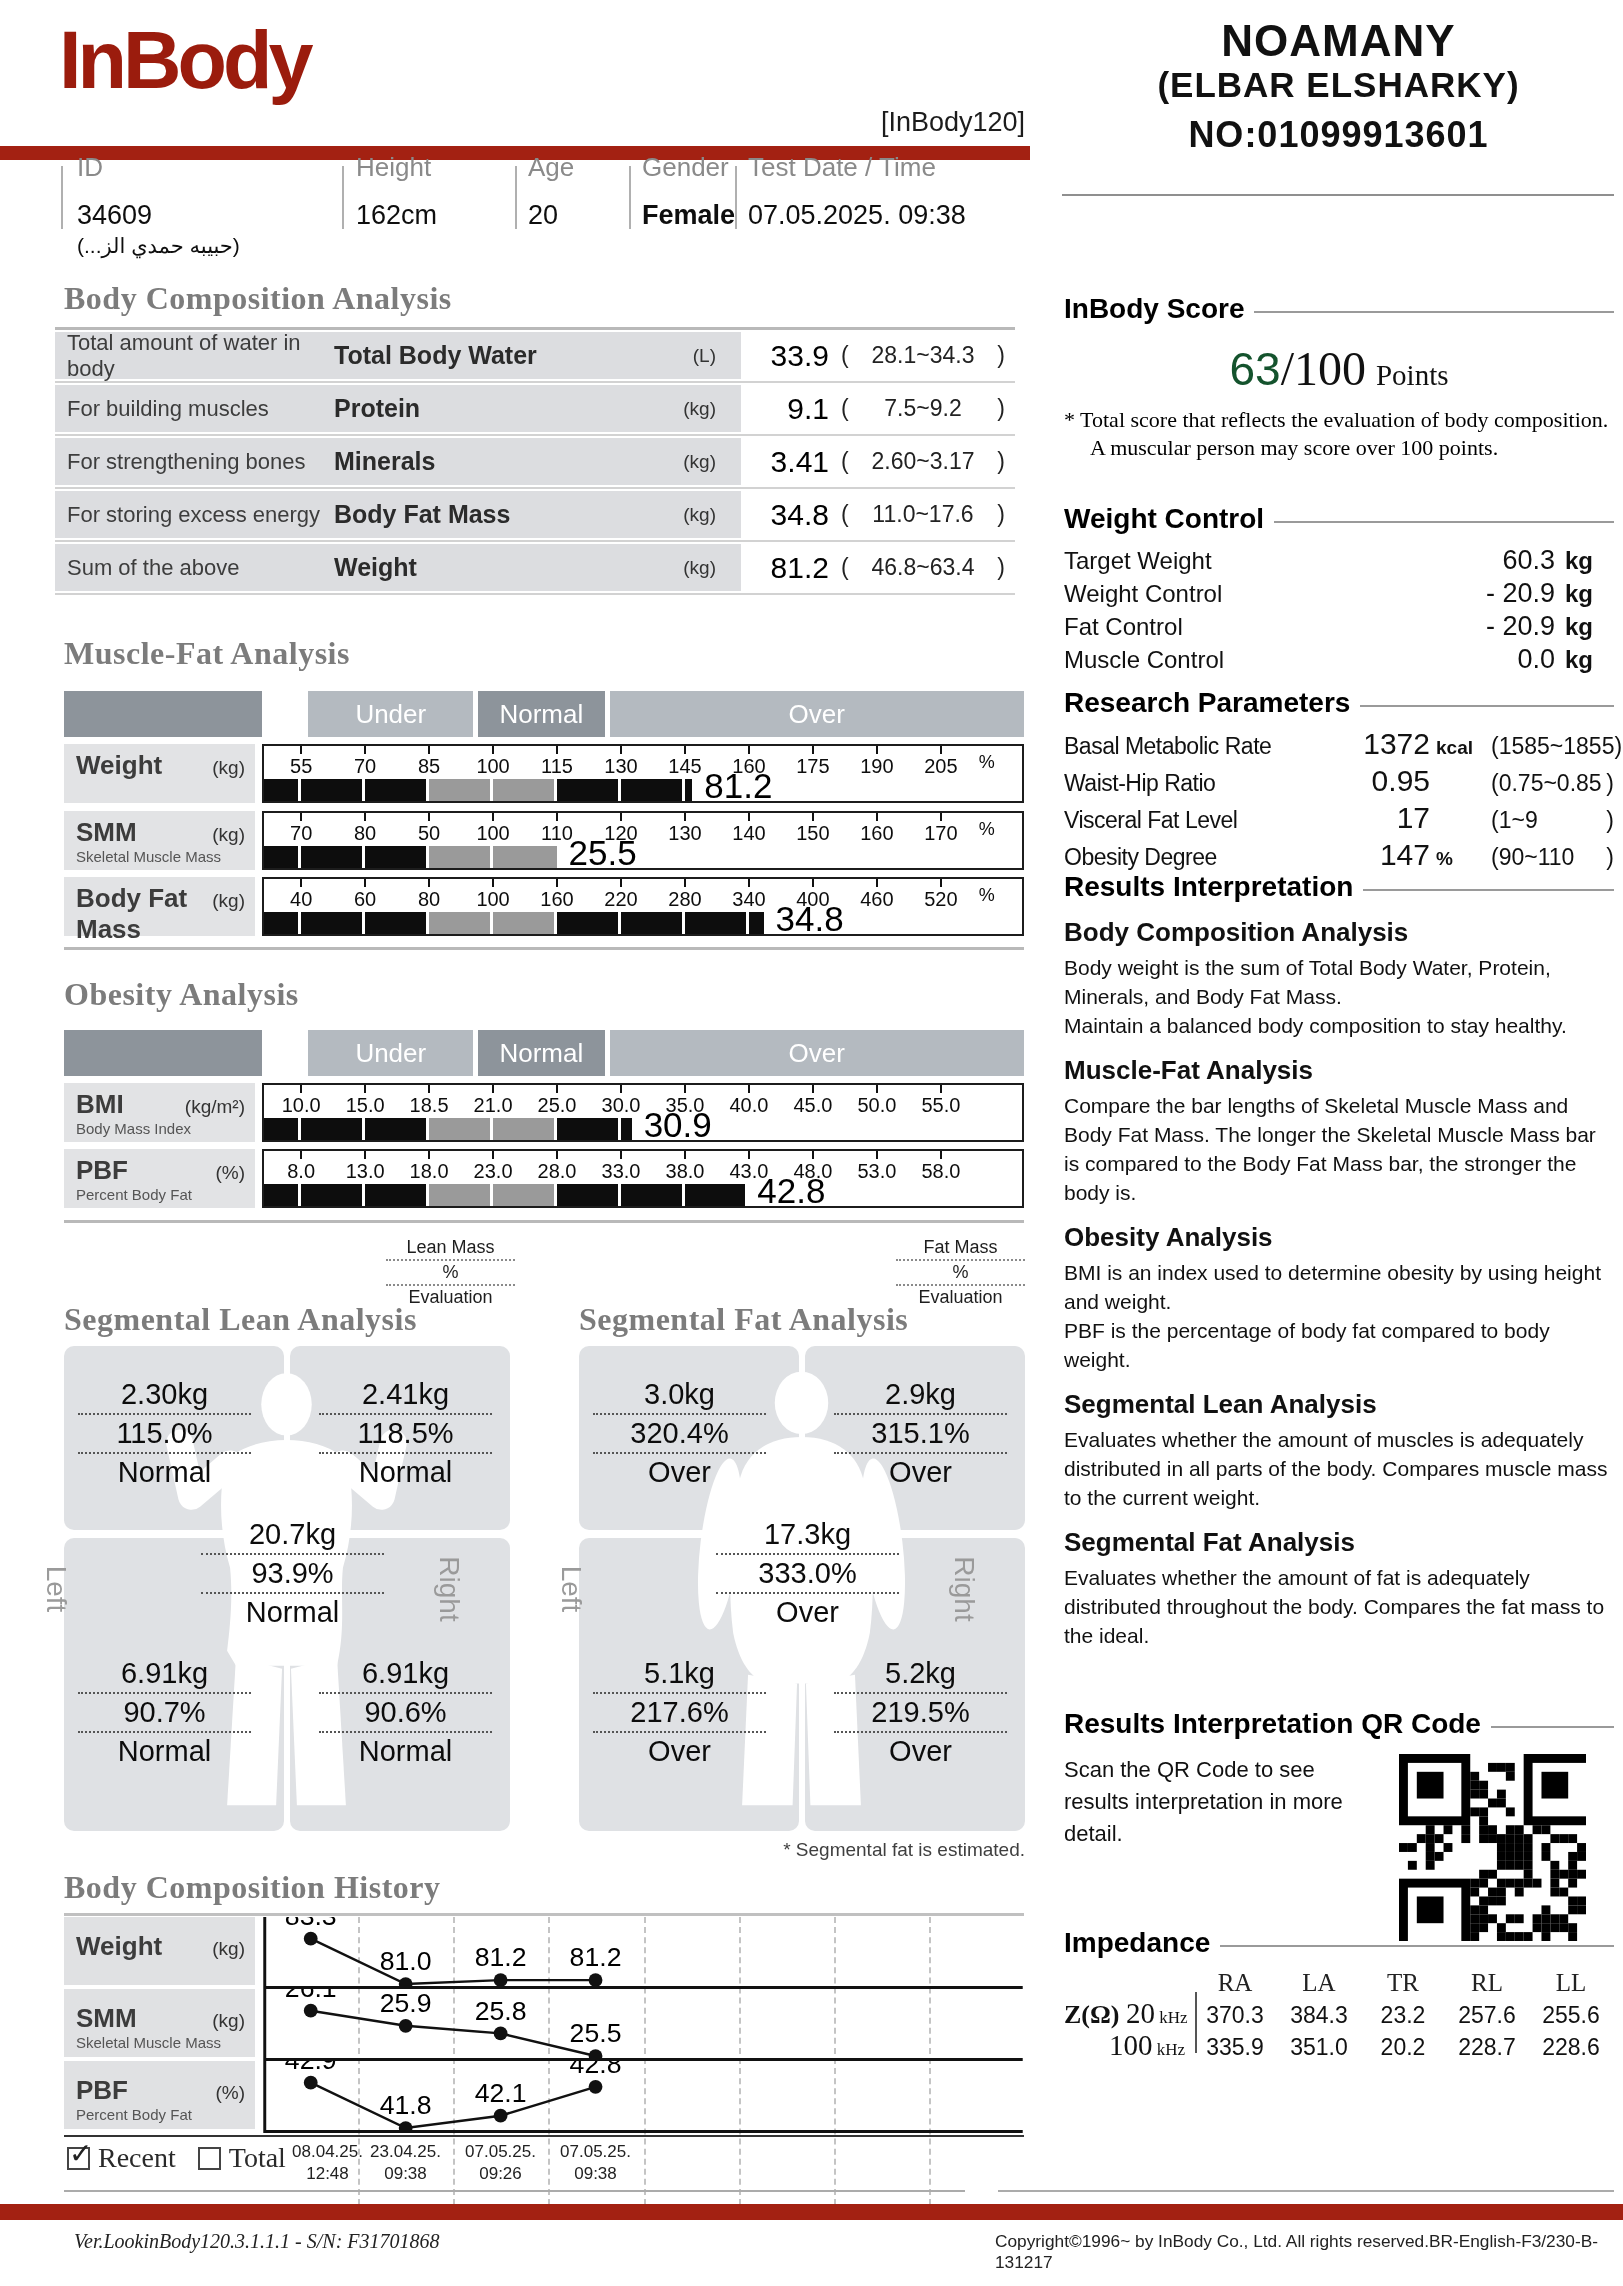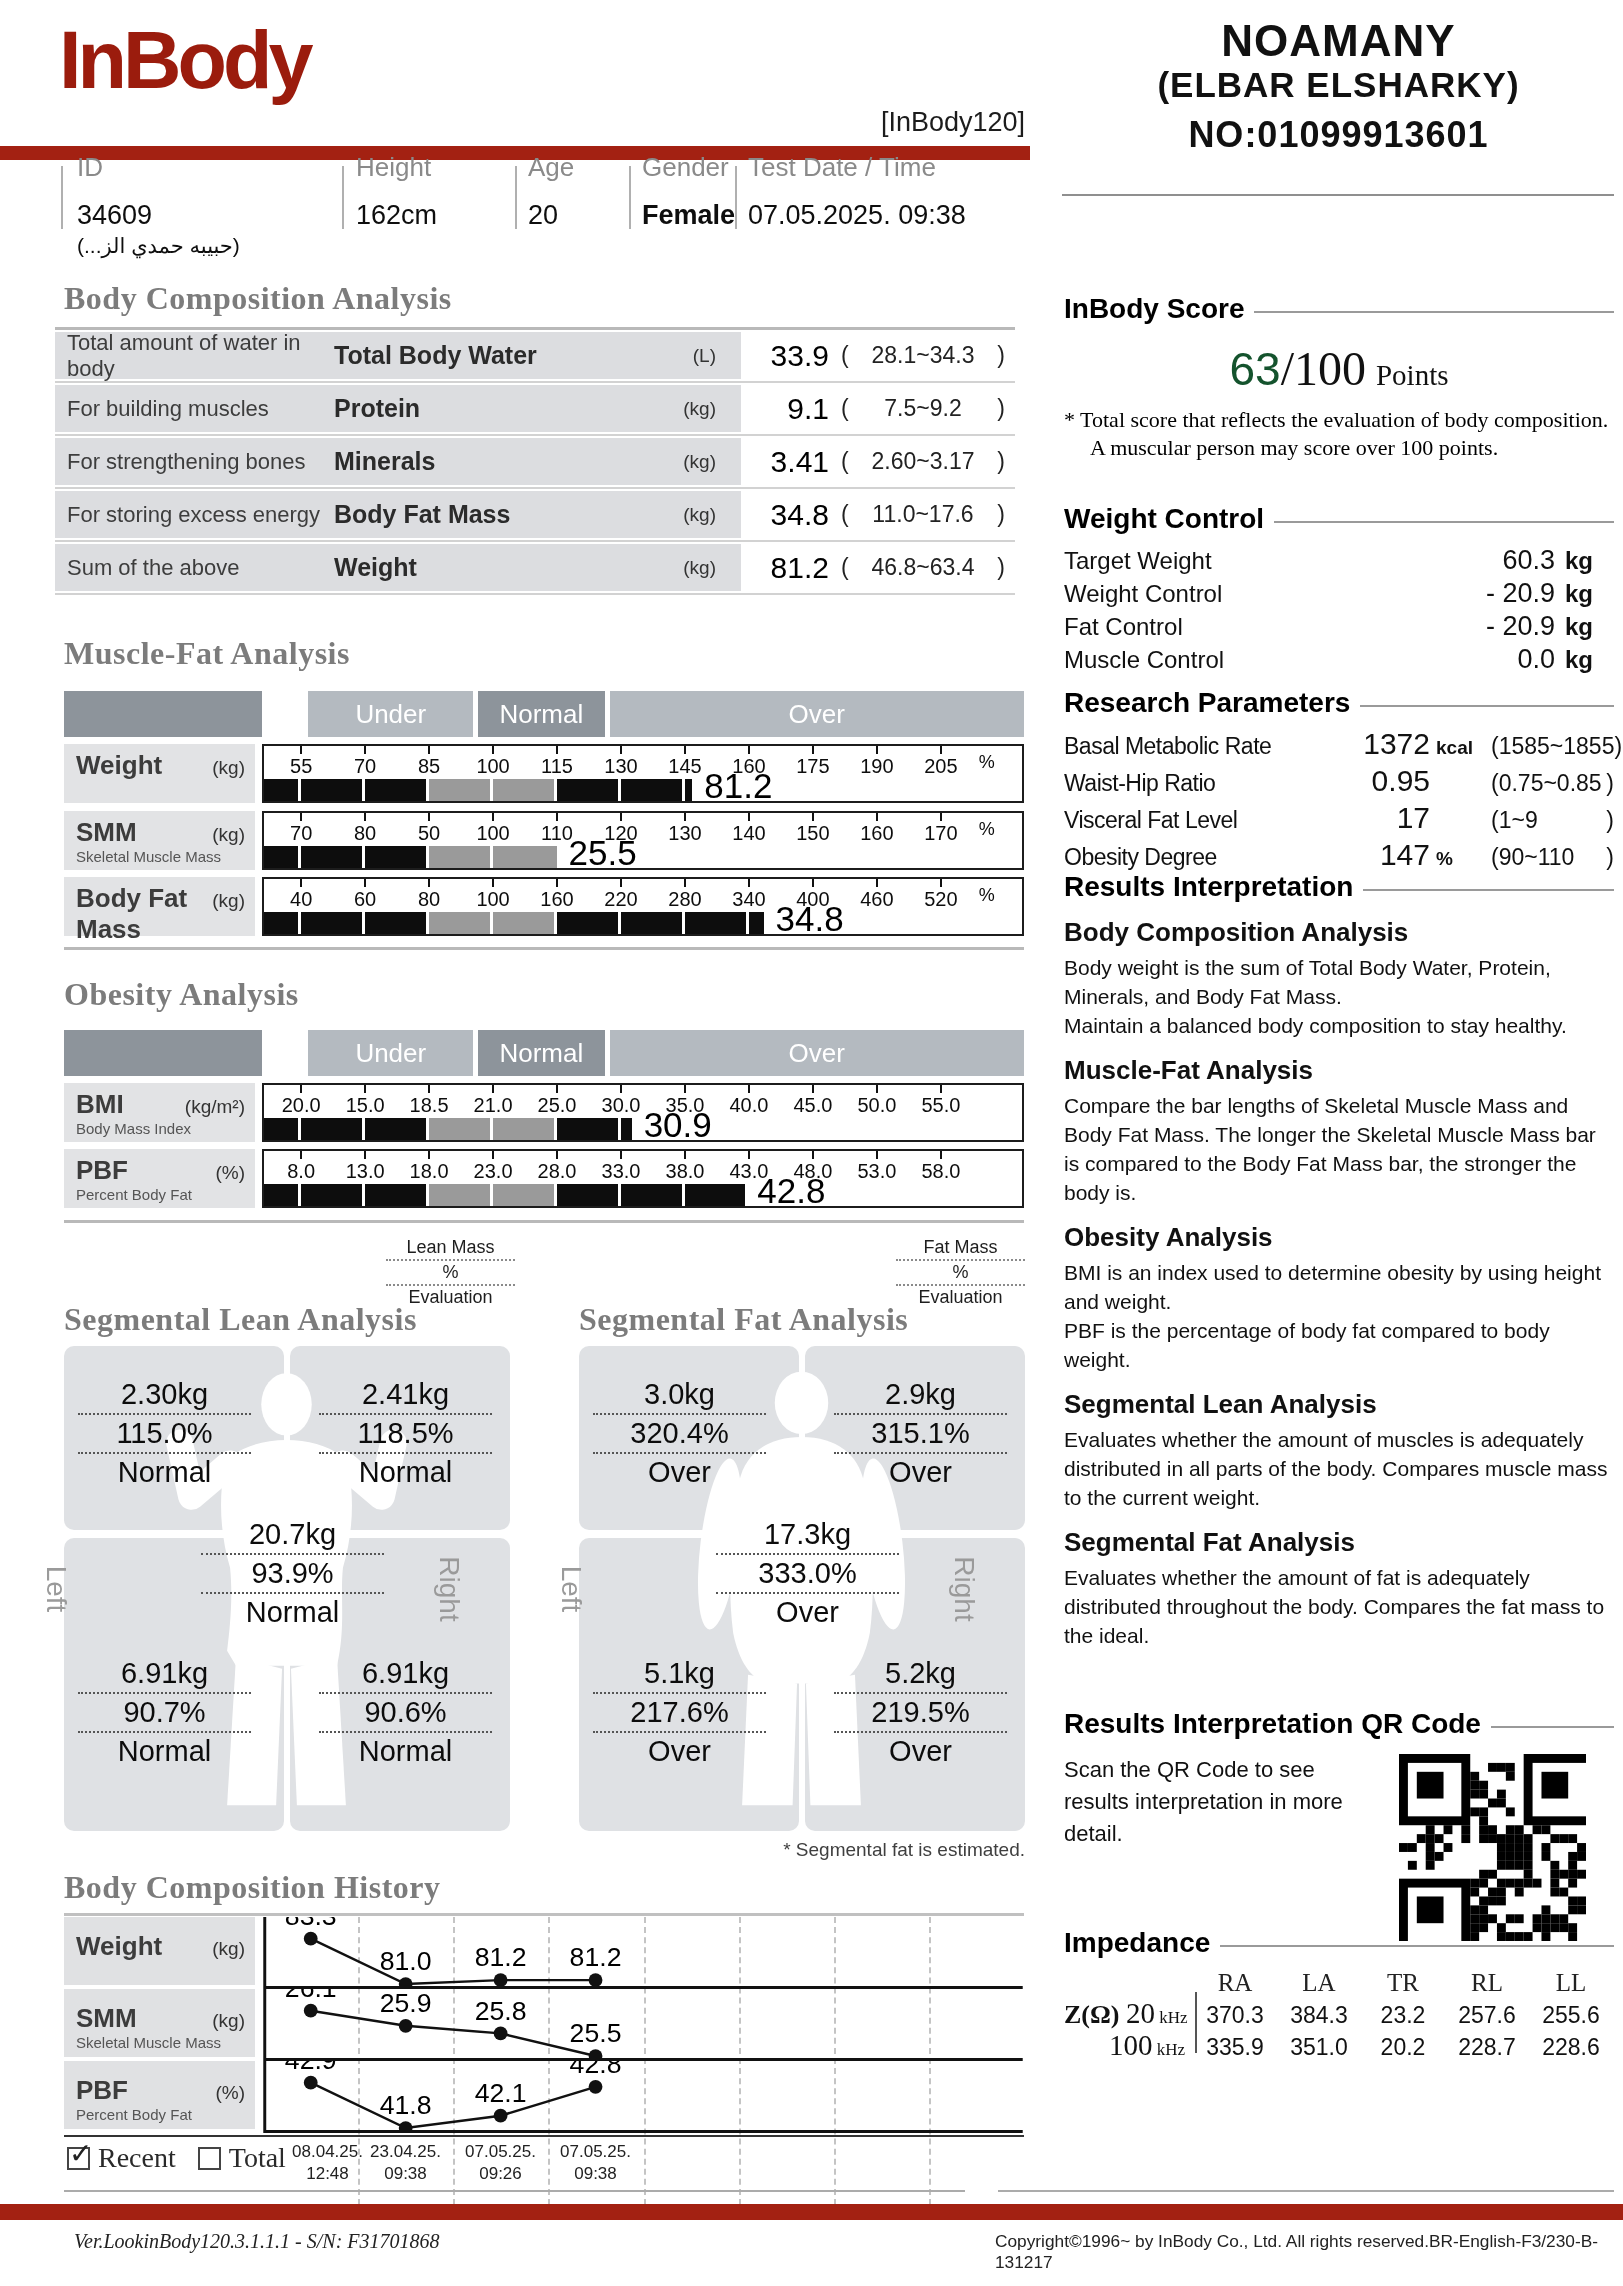--- a/index.html
+++ b/index.html
@@ -388,21 +388,21 @@
       <div class="grow" style="top: 1083px;">
         <div class="glabel">
           <div class="gl1">
             <span class="gname">BMI</span>
             <span class="gunit">(kg/m²)</span>
           </div>
           <div class="gsub">Body Mass Index</div>
         </div>
         <div class="gchart">
           <span class="gtickmark" style="left: 4.9%;"></span>
-          <span class="gtick" style="left: 4.9%;">20.0</span>
+          <span class="gtick" style="left: 4.9%;">10.0</span>
           <span class="gtickmark" style="left: 13.34%;"></span>
           <span class="gtick" style="left: 13.34%;">15.0</span>
           <span class="gtickmark" style="left: 21.78%;"></span>
           <span class="gtick" style="left: 21.78%;">18.5</span>
           <span class="gtickmark" style="left: 30.22%;"></span>
           <span class="gtick" style="left: 30.22%;">21.0</span>
           <span class="gtickmark" style="left: 38.66%;"></span>
           <span class="gtick" style="left: 38.66%;">25.0</span>
           <span class="gtickmark" style="left: 47.1%;"></span>
           <span class="gtick" style="left: 47.1%;">30.0</span>

